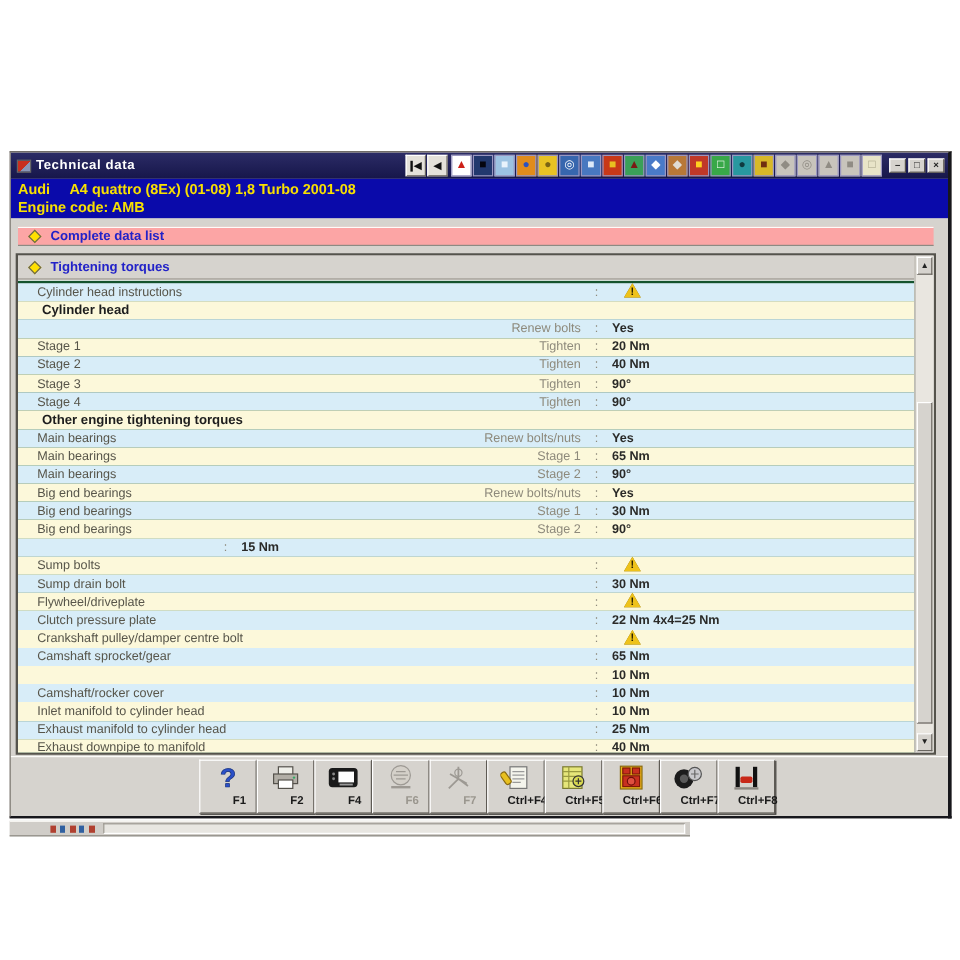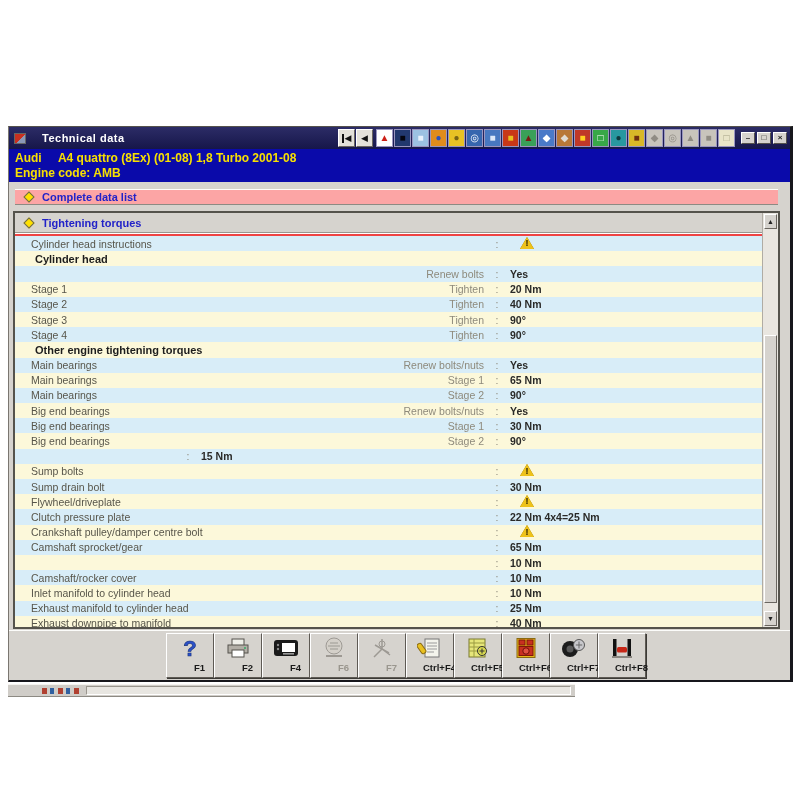--- a/index.html
+++ b/index.html
@@ -5,21 +5,21 @@
   html,body{margin:0;padding:0;background:#ffffff;width:800px;height:800px;
     font-family:"Liberation Sans",sans-serif;-webkit-font-smoothing:antialiased;}
   *{box-sizing:border-box;}
 
   .window{position:absolute;left:8px;top:126px;width:785px;height:556px;
     background:#d6d3ce;border-left:1px solid #7a7670;border-top:1px solid #55524c;
     border-right:3px solid #17171c;border-bottom:2px solid #17171c;overflow:hidden;}
 
   
   .titlebar{height:22px;background:linear-gradient(180deg,#2c2c66,#16164a);
-    display:flex;align-items:center;padding:0 3px;color:#fff;gap:12px;}
+    display:flex;align-items:center;padding:0 3px;color:#fff;}
   .appicon{width:12px;height:11px;margin:0 4px 0 2px;background:
     linear-gradient(135deg,#c83020 0 55%,#8a98b8 55% 100%);border:1px solid #666;flex:none;}
   .apptitle{font-size:11px;font-weight:bold;letter-spacing:.5px;white-space:nowrap;flex:1;}
   .tb-icons{display:flex;align-items:center;gap:1px;}
   .navbtn{width:17px;height:18px;background:#e4e1da;border:1px solid;
     border-color:#fff #6a6660 #6a6660 #fff;color:#111;font-size:9px;display:flex;
     align-items:center;justify-content:center;cursor:pointer;}
   .navbtn.first::before{content:"";display:inline-block;width:2px;height:9px;background:#111;margin-right:1px;}
   .tbi{width:17px;height:18px;border:1px solid #9a96c0;display:flex;align-items:center;
     justify-content:center;font-size:10px;line-height:1;cursor:pointer;flex:none;}
@@ -42,21 +42,21 @@
   .diamond{width:8px;height:8px;background:#ffe000;border:1px solid #6a6650;
     transform:rotate(45deg);flex:none;}
   .linktext{color:#2222c8;font-weight:bold;font-size:11px;}
 
   .sectionbox{position:absolute;left:4px;right:10px;top:29px;bottom:1px;
     border:2px solid #55534c;background:#fff;padding-left:40px;}
   .tightrow{position:absolute;left:0;right:16px;top:0;height:20px;background:#d6d3ce;
     border-bottom:1px solid #9a968e;display:flex;align-items:center;gap:9px;
     padding-left:10px;cursor:pointer;}
 
-  .tablewrap{position:absolute;left:0;right:16px;top:21px;bottom:0;background:#ef4444;
+  .tablewrap{position:absolute;left:0;right:16px;top:21px;bottom:0;background:#14532d;
     padding-top:2px;overflow:hidden;}
   .trow{display:flex;align-items:center;height:15.2px;font-size:10.5px;}
   .trow.tb{background:#d8edf8;}
   .trow.tc{background:#fcf8da;justify-content:flex-end;}
   .tlabel{flex:1;padding-left:16px;color:#57554a;white-space:nowrap;overflow:hidden;}
   .tsec .tlabel{color:#1d1d1d;font-weight:bold;padding-left:20px;font-size:11px;}
   .tmid{width:160px;text-align:right;color:#8e8a7c;white-space:nowrap;}
   .tcolon{width:26px;text-align:center;color:#8e8a7c;}
   .tval{width:252px;color:#2a2a28;font-weight:bold;white-space:nowrap;}
   .warn-tri{display:inline-block;width:0;height:0;margin-left:10px;position:relative;

